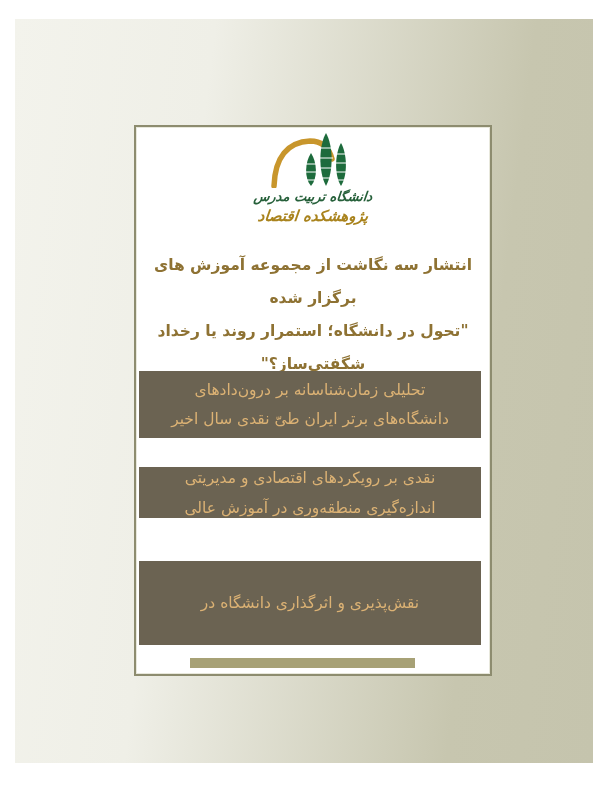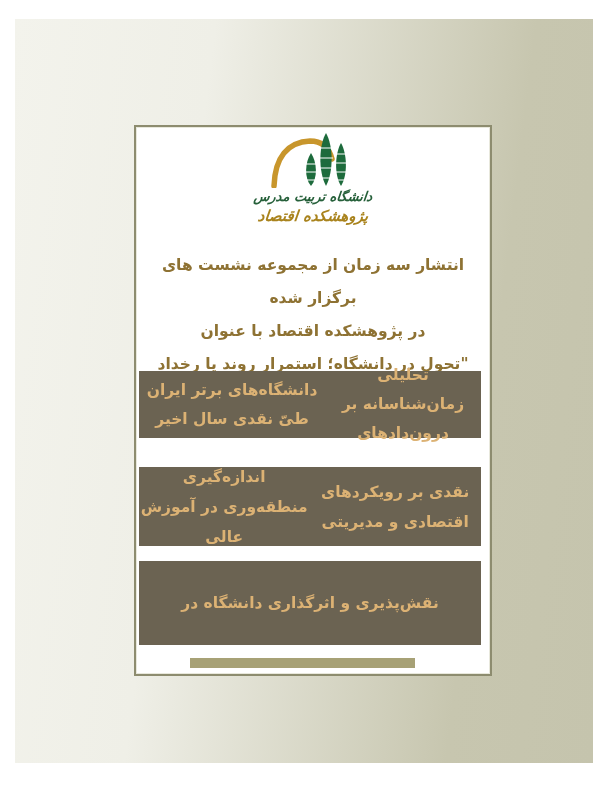--- a/index.html
+++ b/index.html
@@ -26,25 +26,25 @@
   .logo-inst{
     margin-top:3px;color:#a9831d;font-size:15px;font-weight:bold;font-style:italic;
     transform:skewX(-6deg);
   }
   .intro{
     position:absolute;top:122px;left:0;width:100%;
     text-align:center;color:#8e7233;font-weight:bold;font-size:15.5px;line-height:33px;
   }
   .topic{
     position:absolute;left:3px;width:342px;background:#6b6352;
-    display:flex;flex-direction:row;justify-content:center;align-items:center;
-    color:#dcb274;font-weight:bold;font-size:15.5px;text-align:center;
+    display:flex;flex-direction:column;justify-content:center;align-items:center;
+    color:#dcb274;font-weight:normal;font-size:15.5px;text-align:center;
   }
   .topic1{top:244px;height:67px;line-height:29px;}
-  .topic2{top:340px;height:79px;line-height:30px;}
+  .topic2{top:340px;height:51px;line-height:30px;}
   .topic3{top:434px;height:84px;line-height:35px;justify-content:center;}
   .accent-bar{
     position:absolute;top:531px;left:54px;width:225px;height:10px;background:#a7a176;
   }
 </style>
 </head>
 <body>
 
 <div class="mat">
   <div class="panel">
@@ -70,22 +70,21 @@
           <line x1="68" y1="33" x2="80" y2="33"></line>
           <line x1="68" y1="42" x2="80" y2="42"></line>
           <line x1="69" y1="50" x2="79" y2="50"></line>
         </g>
       </svg>
       <div class="logo-uni" dir="rtl">دانشگاه تربیت مدرس</div>
       <div class="logo-inst" dir="rtl">پژوهشکده اقتصاد</div>
     </div>
 
     <div class="intro" dir="rtl">
-      <div>انتشار سه زمان از مجموعه نشست های برگزار شده</div>
-      <div>در پژوهشکده اقتصاد با عنوان</div>
+      <div>انتشار سه نگاشت از مجموعه آموزش های برگزار شده</div>
       <div>"تحول در دانشگاه؛ استمرار روند یا رخداد شگفتی‌ساز؟"</div>
     </div>
 
     <div class="topic topic1" dir="rtl">
       <div>تحلیلی زمان‌شناسانه بر درون‌دادهای</div>
       <div>دانشگاه‌های برتر ایران طیّ نقدی سال اخیر</div>
     </div>
 
     <div class="topic topic2" dir="rtl">
       <div>نقدی بر رویکردهای اقتصادی و مدیریتی</div>

